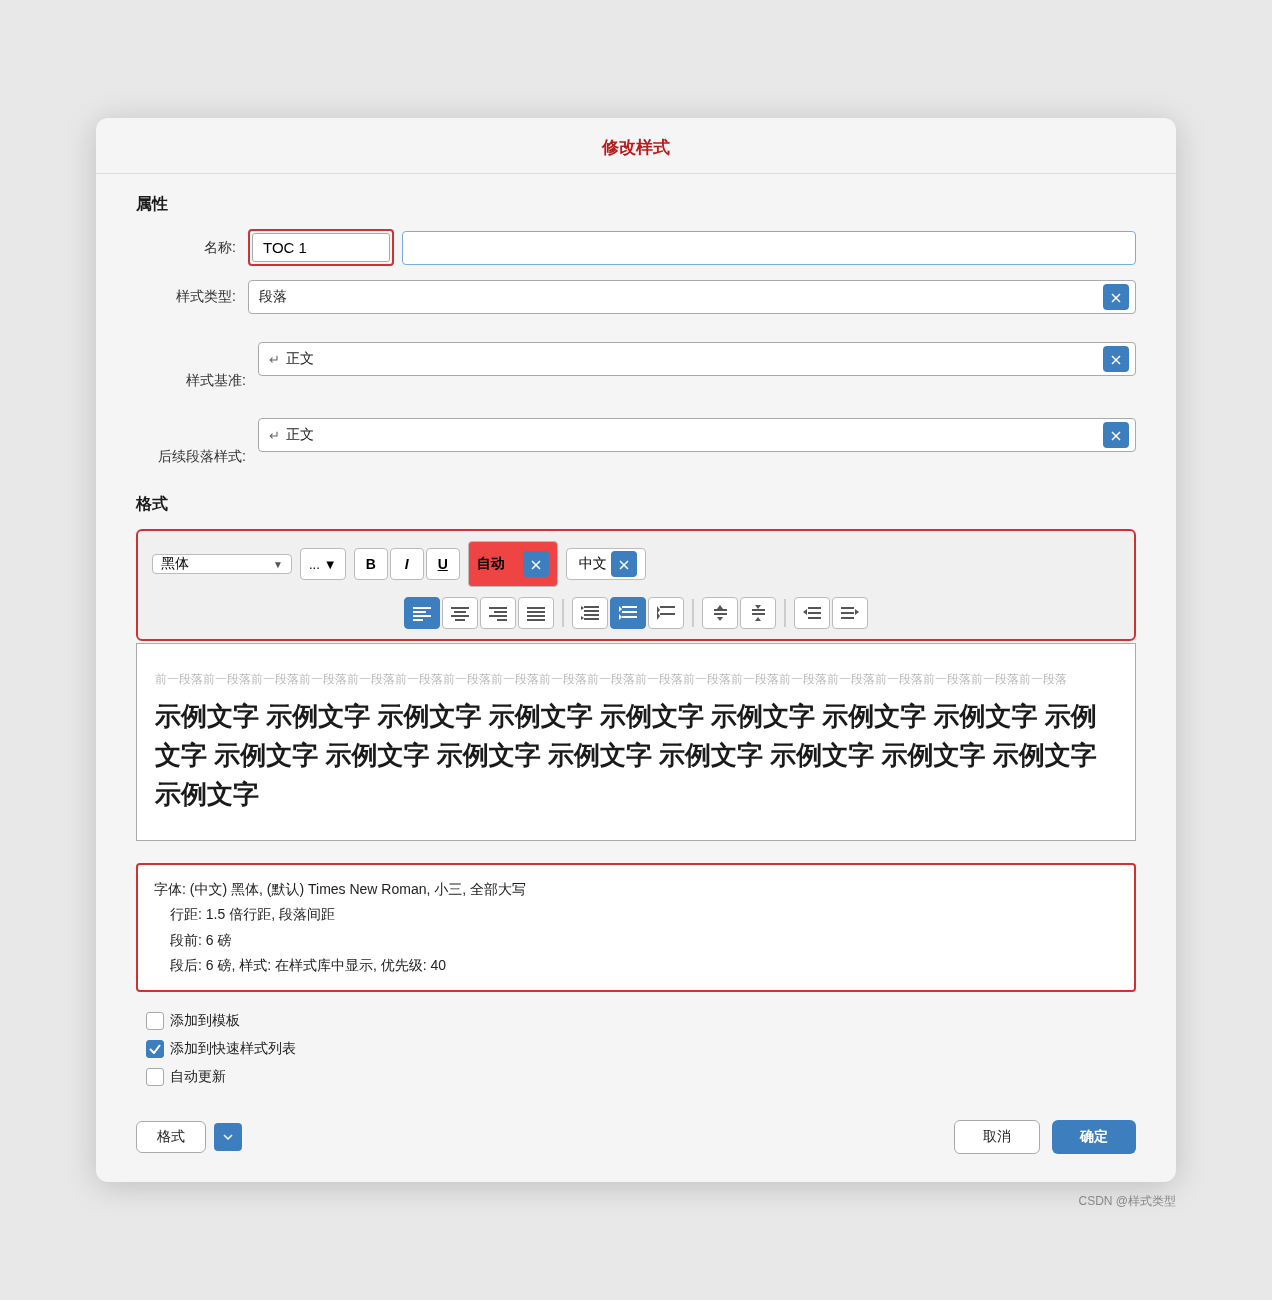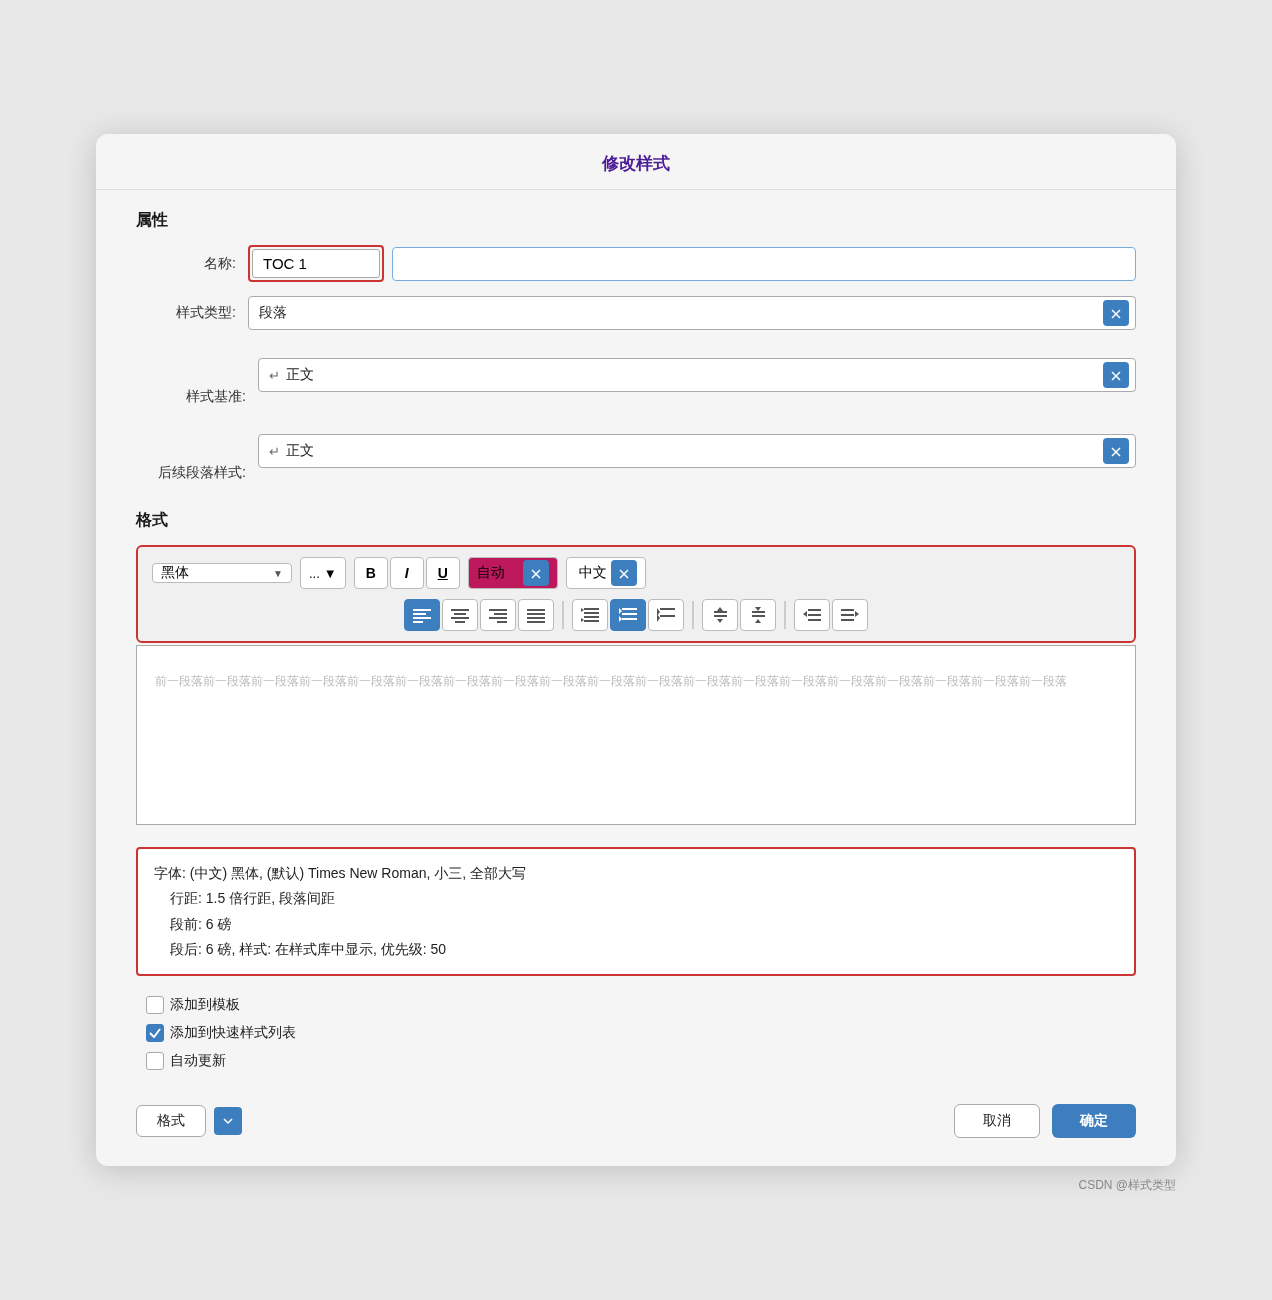--- a/index.html
+++ b/index.html
@@ -18,21 +18,21 @@
       width: 1080px;
       padding: 0 0 28px 0;
       box-shadow: 0 4px 32px rgba(0,0,0,0.18);
       position: relative;
     }
     .dialog-title {
       text-align: center;
       font-size: 17px;
       font-weight: 600;
       padding: 18px 0 14px;
-      color: #4c1d95;
+      color: #b91c1c;
       border-bottom: 1px solid #ddd;
     }
     .dialog-body {
       padding: 20px 40px 0 40px;
     }
     .section-label {
       font-size: 16px;
       font-weight: 600;
       color: #1a1a1a;
       margin-bottom: 14px;
@@ -62,21 +62,21 @@
       border-radius: 4px;
       padding: 2px;
       display: inline-block;
       margin-right: 8px;
     }
     .name-input {
       border: 1px solid #aaa;
       border-radius: 3px;
       padding: 5px 10px;
       font-size: 15px;
-      width: 128px;
+      width: 138px;
       background: white;
       outline: none;
     }
     .name-input-ext {
       border: 1.5px solid #7aaddf;
       border-radius: 4px;
       padding: 5px 10px;
       font-size: 15px;
       flex: 1;
       background: white;
@@ -186,28 +186,29 @@
       cursor: pointer;
       font-size: 14px;
       font-weight: bold;
     }
     .fmt-btn.bold { font-weight: 900; }
     .fmt-btn.italic { font-style: italic; }
     .fmt-btn.underline { text-decoration: underline; }
     .size-select {
       display: flex;
       align-items: center;
-      background: #be185d;
+      background: #ef4444;
       border: 1px solid #bbb;
       border-radius: 4px;
-      height: 32px;
+      height: 46px;
       padding: 0 8px;
       font-size: 14px;
       min-width: 90px;
       cursor: pointer;
+      font-weight: bold;
     }
     .size-arrow {
       width: 26px;
       height: 26px;
       background: #3d7ebe;
       border-radius: 4px;
       display: flex;
       align-items: center;
       justify-content: center;
       margin-left: 4px;
@@ -618,27 +619,28 @@
                   <rect x="0" y="12" width="13" height="2"></rect>
                   <polygon points="18,7 14,4 14,10" fill="#555"></polygon>
                 </svg>
             </div>
           </div>
         </div>
       </div>
 
       <div class="preview-box">
         <div class="preview-prev">前一段落前一段落前一段落前一段落前一段落前一段落前一段落前一段落前一段落前一段落前一段落前一段落前一段落前一段落前一段落前一段落前一段落前一段落前一段落</div>
+        <div class="preview-sample">示例文字 示例文字 示例文字 示例文字 示例文字 示例文字 示例文字 示例文字 示例文字 示例文字 示例文字 示例文字 示例文字 示例文字 示例文字 示例文字 示例文字 示例文字</div>
       </div>
 
       <div class="style-desc-box">
         <div>字体: (中文) 黑体, (默认) Times New Roman, 小三, 全部大写</div>
         <div style="margin-left:16px">行距: 1.5 倍行距, 段落间距</div>
         <div style="margin-left:16px">段前: 6 磅</div>
-        <div style="margin-left:16px">段后: 6 磅, 样式: 在样式库中显示, 优先级: 50</div>
+        <div style="margin-left:16px">段后: 6 磅, 样式: 在样式库中显示, 优先级: 40</div>
       </div>
     </div>
 
     <div class="checkbox-section">
       <div class="checkbox-row">
         <div class="checkbox-box"></div>
         <span class="checkbox-label">添加到模板</span>
       </div>
       <div class="checkbox-row">
         <div class="checkbox-box checked">

